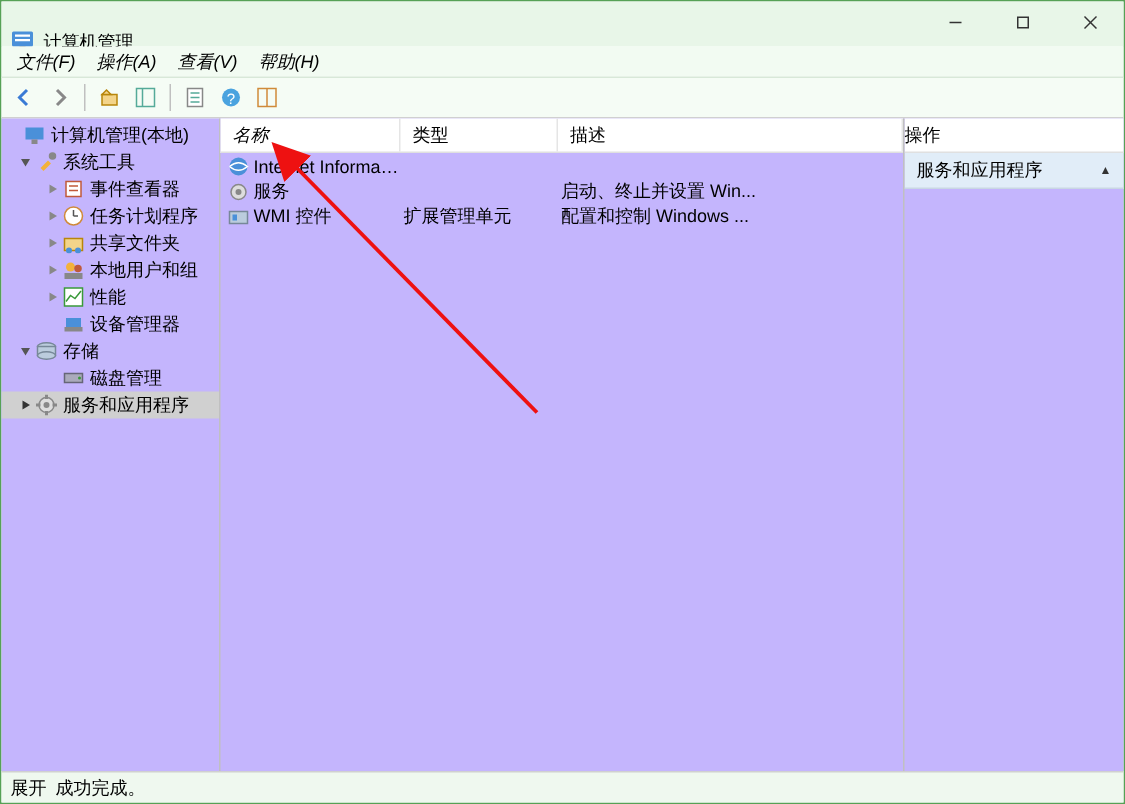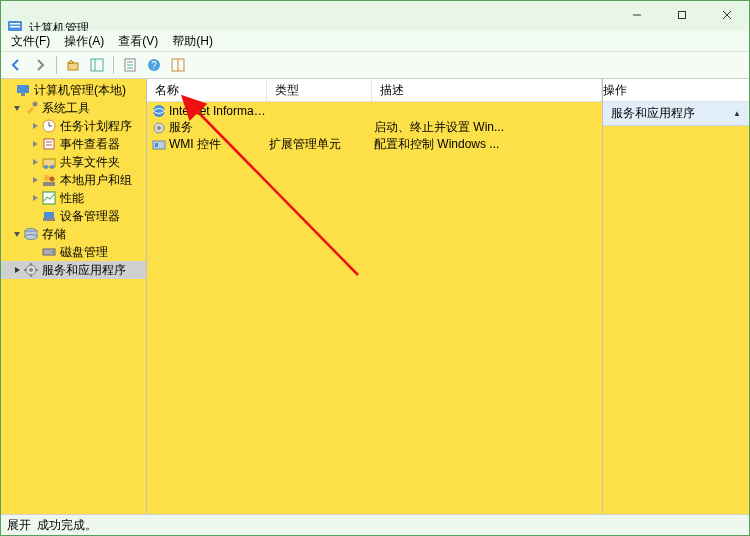--- a/index.html
+++ b/index.html
@@ -46,20 +46,21 @@
   .win-btn svg { width: 10px; height: 10px; }
   
   .menubar {
     height: 20px;
     background: #f2fbf2;
     display: flex;
     align-items: center;
     padding: 0 4px;
     gap: 2px;
     flex: none;
+    font-style: italic;
   }
   .menu-item { padding: 2px 6px; }
   
   .toolbar {
     height: 26px;
     background: #f5fcf5;
     border-top: 1px solid #d8e8d8;
     border-bottom: 1px solid #d0d0d0;
     display: flex;
     align-items: center;
@@ -73,21 +74,21 @@
     border-radius: 2px;
   }
   .tb-btn svg { width: 14px; height: 14px; }
   .tb-sep { width: 1px; height: 18px; background: #c0c0c0; margin: 0 3px; }
 
   
   .body {
     flex: 1;
     display: flex;
     min-height: 0;
-    background: #fde047;
+    background: #c4b5fd;
   }
   
   .tree-pane {
     width: 146px;
     border-right: 1px solid #c0c0c0;
     overflow: auto;
     padding: 2px 0;
     box-sizing: border-box;
   }
   .row {
@@ -128,21 +129,21 @@
     flex: none;
   }
   .col {
     border-right: 1px solid #e5e5e5;
     padding: 0 8px;
     height: 100%;
     display: flex; align-items: center;
     box-sizing: border-box;
     overflow: hidden; white-space: nowrap;
   }
-  .col-name { width: 120px; }
+  .col-name { width: 120px; font-style: italic; }
   .col-type { width: 105px; text-align: center; }
   .col-desc { flex: 1; }
   .list-body {
     flex: 1;
     overflow: auto;
   }
   .lrow {
     display: flex; align-items: center;
     height: 17px;
     padding-left: 4px;
@@ -321,41 +322,41 @@
           <span class="label">系统工具</span>
         </div>
         <div class="row ind2">
           <span class="toggle">
               <svg viewBox="0 0 8 8">
                 <path d="M2 1 L7 4 L2 7 Z" fill="#888"></path>
               </svg>
             </span>
           <span class="ticon">
               <svg viewBox="0 0 14 14">
+                <rect x="2" y="2" width="10" height="10" fill="#fff" stroke="#c05a3a"></rect>
+                <line x1="4" y1="5" x2="10" y2="5" stroke="#c05a3a"></line>
+                <line x1="4" y1="8" x2="10" y2="8" stroke="#c05a3a"></line>
+              </svg>
+            </span>
+          <span class="label">事件查看器</span>
+        </div>
+        <div class="row ind2">
+          <span class="toggle">
+              <svg viewBox="0 0 8 8">
+                <path d="M2 1 L7 4 L2 7 Z" fill="#888"></path>
+              </svg>
+            </span>
+          <span class="ticon">
+              <svg viewBox="0 0 14 14">
                 <circle cx="7" cy="7" r="6" fill="#fff" stroke="#d08a3a"></circle>
                 <line x1="7" y1="7" x2="7" y2="3" stroke="#555"></line>
                 <line x1="7" y1="7" x2="10" y2="7" stroke="#555"></line>
               </svg>
             </span>
           <span class="label">任务计划程序</span>
-        </div>
-        <div class="row ind2">
-          <span class="toggle">
-              <svg viewBox="0 0 8 8">
-                <path d="M2 1 L7 4 L2 7 Z" fill="#888"></path>
-              </svg>
-            </span>
-          <span class="ticon">
-              <svg viewBox="0 0 14 14">
-                <rect x="2" y="2" width="10" height="10" fill="#fff" stroke="#c05a3a"></rect>
-                <line x1="4" y1="5" x2="10" y2="5" stroke="#c05a3a"></line>
-                <line x1="4" y1="8" x2="10" y2="8" stroke="#c05a3a"></line>
-              </svg>
-            </span>
-          <span class="label">事件查看器</span>
         </div>
         <div class="row ind2">
           <span class="toggle">
               <svg viewBox="0 0 8 8">
                 <path d="M2 1 L7 4 L2 7 Z" fill="#888"></path>
               </svg>
             </span>
           <span class="ticon">
               <svg viewBox="0 0 14 14">
                 <rect x="1" y="4" width="12" height="8" fill="#f3d48a" stroke="#b8860b"></rect>

